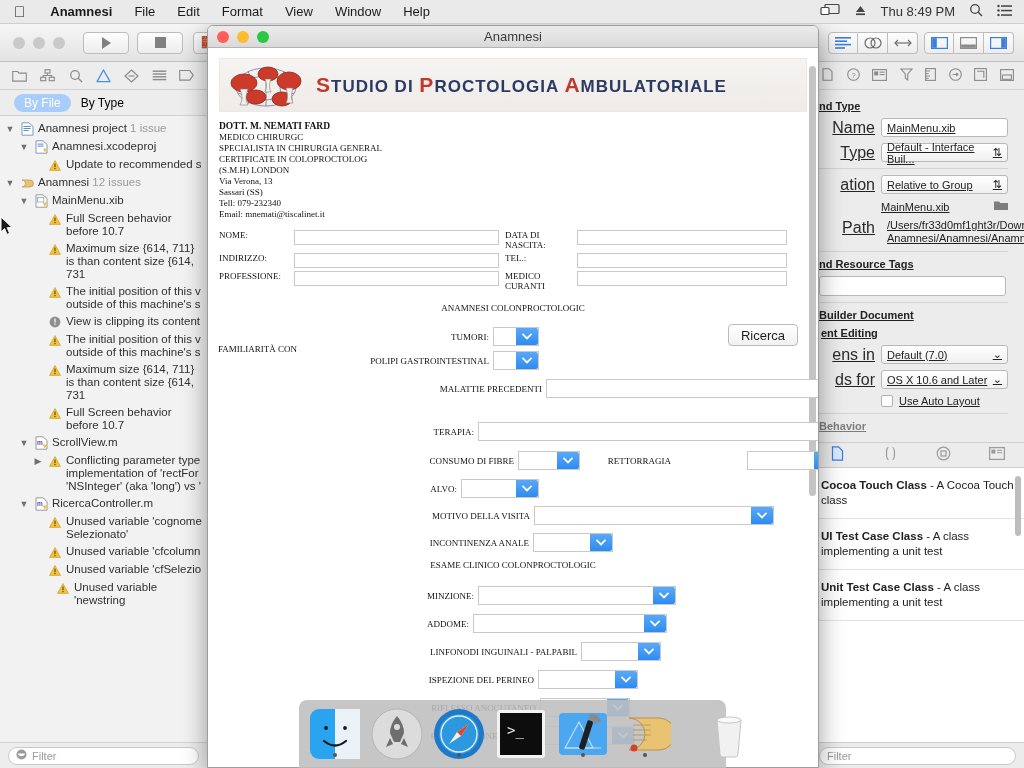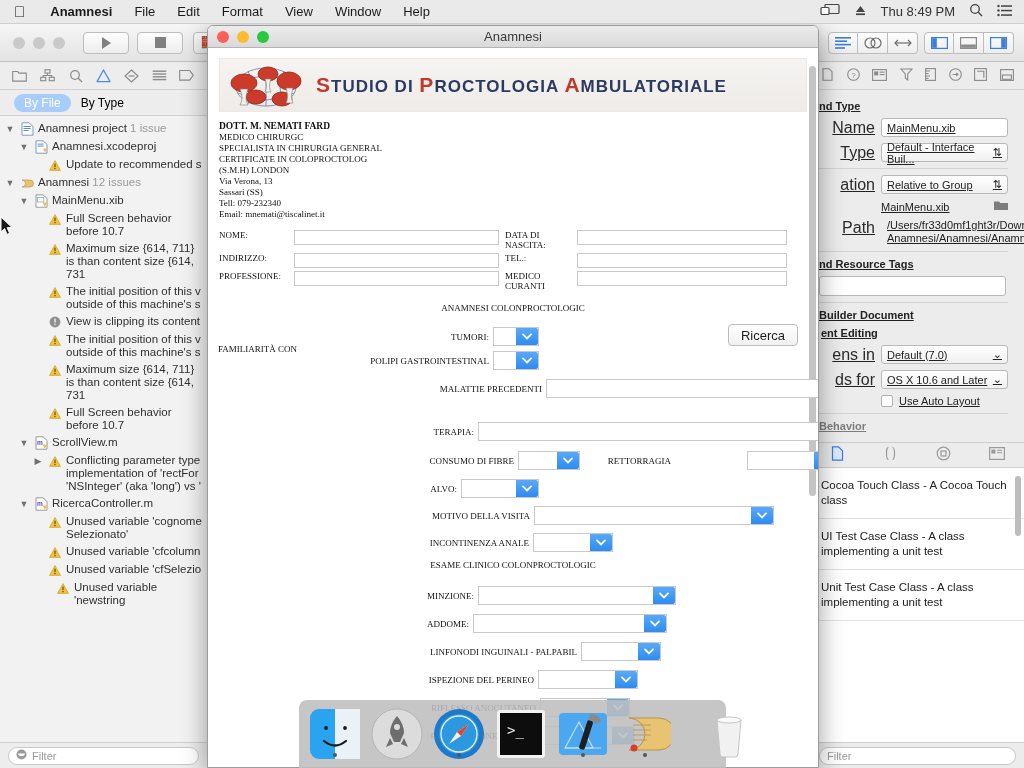--- a/index.html
+++ b/index.html
@@ -134,21 +134,21 @@
   .fpath{ font-size:11px; line-height:13px; color:#222; padding-left:6px;}
   .hr{ height:1px; background:#d3d3d3; margin:6px 0;}
   .cbrow{ display:flex; align-items:center; gap:6px; margin:4px 0 4px 62px; font-size:11px;}
   .cbox{ width:12px;height:12px;border:1px solid #b0b0b0;border-radius:2px;background:#fff;}
   .lib-iconbar{
     height:26px; border-top:1px solid #cfcfcf; border-bottom:1px solid #cfcfcf;
     display:flex; align-items:center; justify-content:space-around; background:#ececec; color:#8a8a8a;
   }
   .lib-list{ flex:1; background:#fff; overflow:hidden; position:relative;}
   .lib-item{ padding:10px 10px; border-bottom:1px solid #e2e2e2; font-size:11.5px; line-height:15px; color:#222;}
-  .lib-item b{ font-weight:normal;}
+  .lib-item b{ font-weight:bold;}
   .lib-filter{ height:26px; background:#ececec; border-top:1px solid #cfcfcf; display:flex; align-items:center; padding:0 8px;}
   .lib-scroll{ position:absolute; right:3px; top:8px; width:6px; height:60px; background:#bdbdbd; border-radius:3px;}
 
   
   .docwin{
     position:absolute; left:207px; top:25px; width:612px; height:743px;
     background:#fff; border:1px solid #9d9d9d; border-radius:6px 6px 0 0;
     box-shadow:0 6px 26px rgba(0,0,0,.38); overflow:hidden; z-index:40;
   }
   .doc-title{

